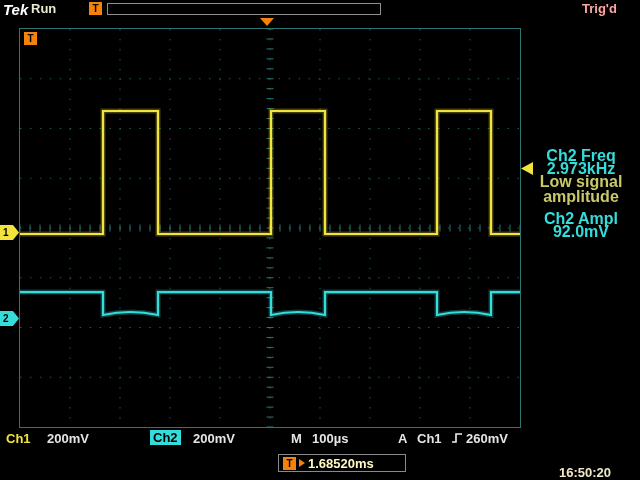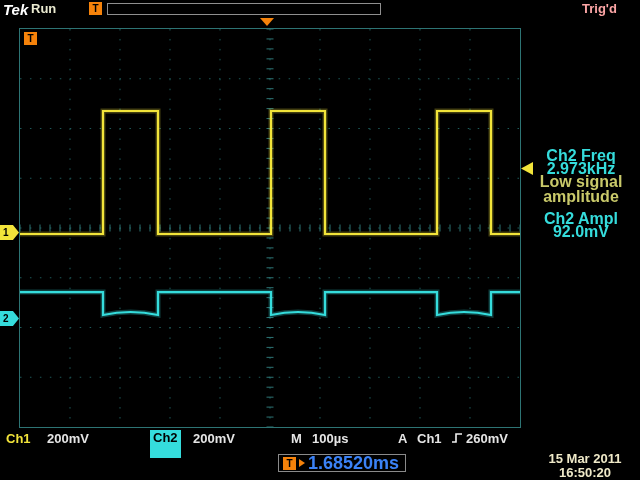--- a/index.html
+++ b/index.html
@@ -36,37 +36,37 @@
   
   .meas{left:526px;width:110px;text-align:center;font-size:16px;}
   .cyan{color:#35dcdc;} .yellow{color:#f2e43a;} .warn{color:#c9c96a;}
   .m1l{top:147px;} .m1v{top:160px;} .w1{top:173px;} .w2{top:188px;}
   .m2l{top:210px;} .m2v{top:223px;} .m3l{top:280px;} .m3v{top:293px;}
 
   
   .sb{top:431px;font-size:13px;color:#e5e5e5;}
   .sb-ch1{left:6px;color:#f2e43a;}
   .sb-ch1v{left:47px;}
-  .sb-ch2{left:150px;top:430px;background:#35dcdc;color:#000;padding:0 3px;height:28px;font-size:13px;}
+  .sb-ch2{left:150px;top:430px;background:#35dcdc;color:#000;padding:0 3px;height:15px;font-size:13px;}
   .sb-ch2v{left:193px;}
   .sb-m{left:291px;}
   .sb-mv{left:312px;}
   .sb-a{left:398px;}
   .sb-src{left:417px;}
   .slope-icon{position:absolute;left:451px;top:431px;}
   .sb-lvl{left:466px;}
 
   
   .delay-box{position:absolute;left:278px;top:454px;width:128px;height:18px;border:1px solid #8a8a8a;
              background:#000;display:flex;align-items:center;gap:3px;padding:0 4px;box-sizing:border-box;}
   .delay-t{width:13px;height:13px;background:#f5820a;color:#000;font-size:10px;
            display:flex;align-items:center;justify-content:center;flex:0 0 auto;}
   .delay-arrow{width:0;height:0;border-top:4px solid transparent;border-bottom:4px solid transparent;
                border-left:6px solid #f5820a;flex:0 0 auto;}
-  .delay-val{color:#3b82f6;font-size:18px;}
+  .delay-val{color:#fef9c3;font-size:13px;}
 
   .dt{left:533px;width:104px;text-align:center;color:#efe9c8;font-size:13px;line-height:14px;}
   .dt-date{top:452px;} .dt-time{top:466px;}
 </style>
 </head>
 <body>
 
 <div id="screen">
 
   <span class="tek">Tek</span>
@@ -217,16 +217,15 @@
   <svg class="slope-icon" width="13" height="14" viewBox="0 0 13 14">
     <path d="M1,11 H5 V3 H11" stroke="#f0f0f0" stroke-width="1.6" fill="none"></path>
   </svg>
   <span class="sb sb-lvl">260mV</span>
 
   <div class="delay-box">
     <div class="delay-t">T</div>
     <div class="delay-arrow"></div>
     <div class="delay-val">1.68520ms</div>
   </div>
-  <span class="dt dt-date">15 Mar 2011</span>
   <span class="dt dt-time">16:50:20</span>
 
 </div>
 
 </body></html>

